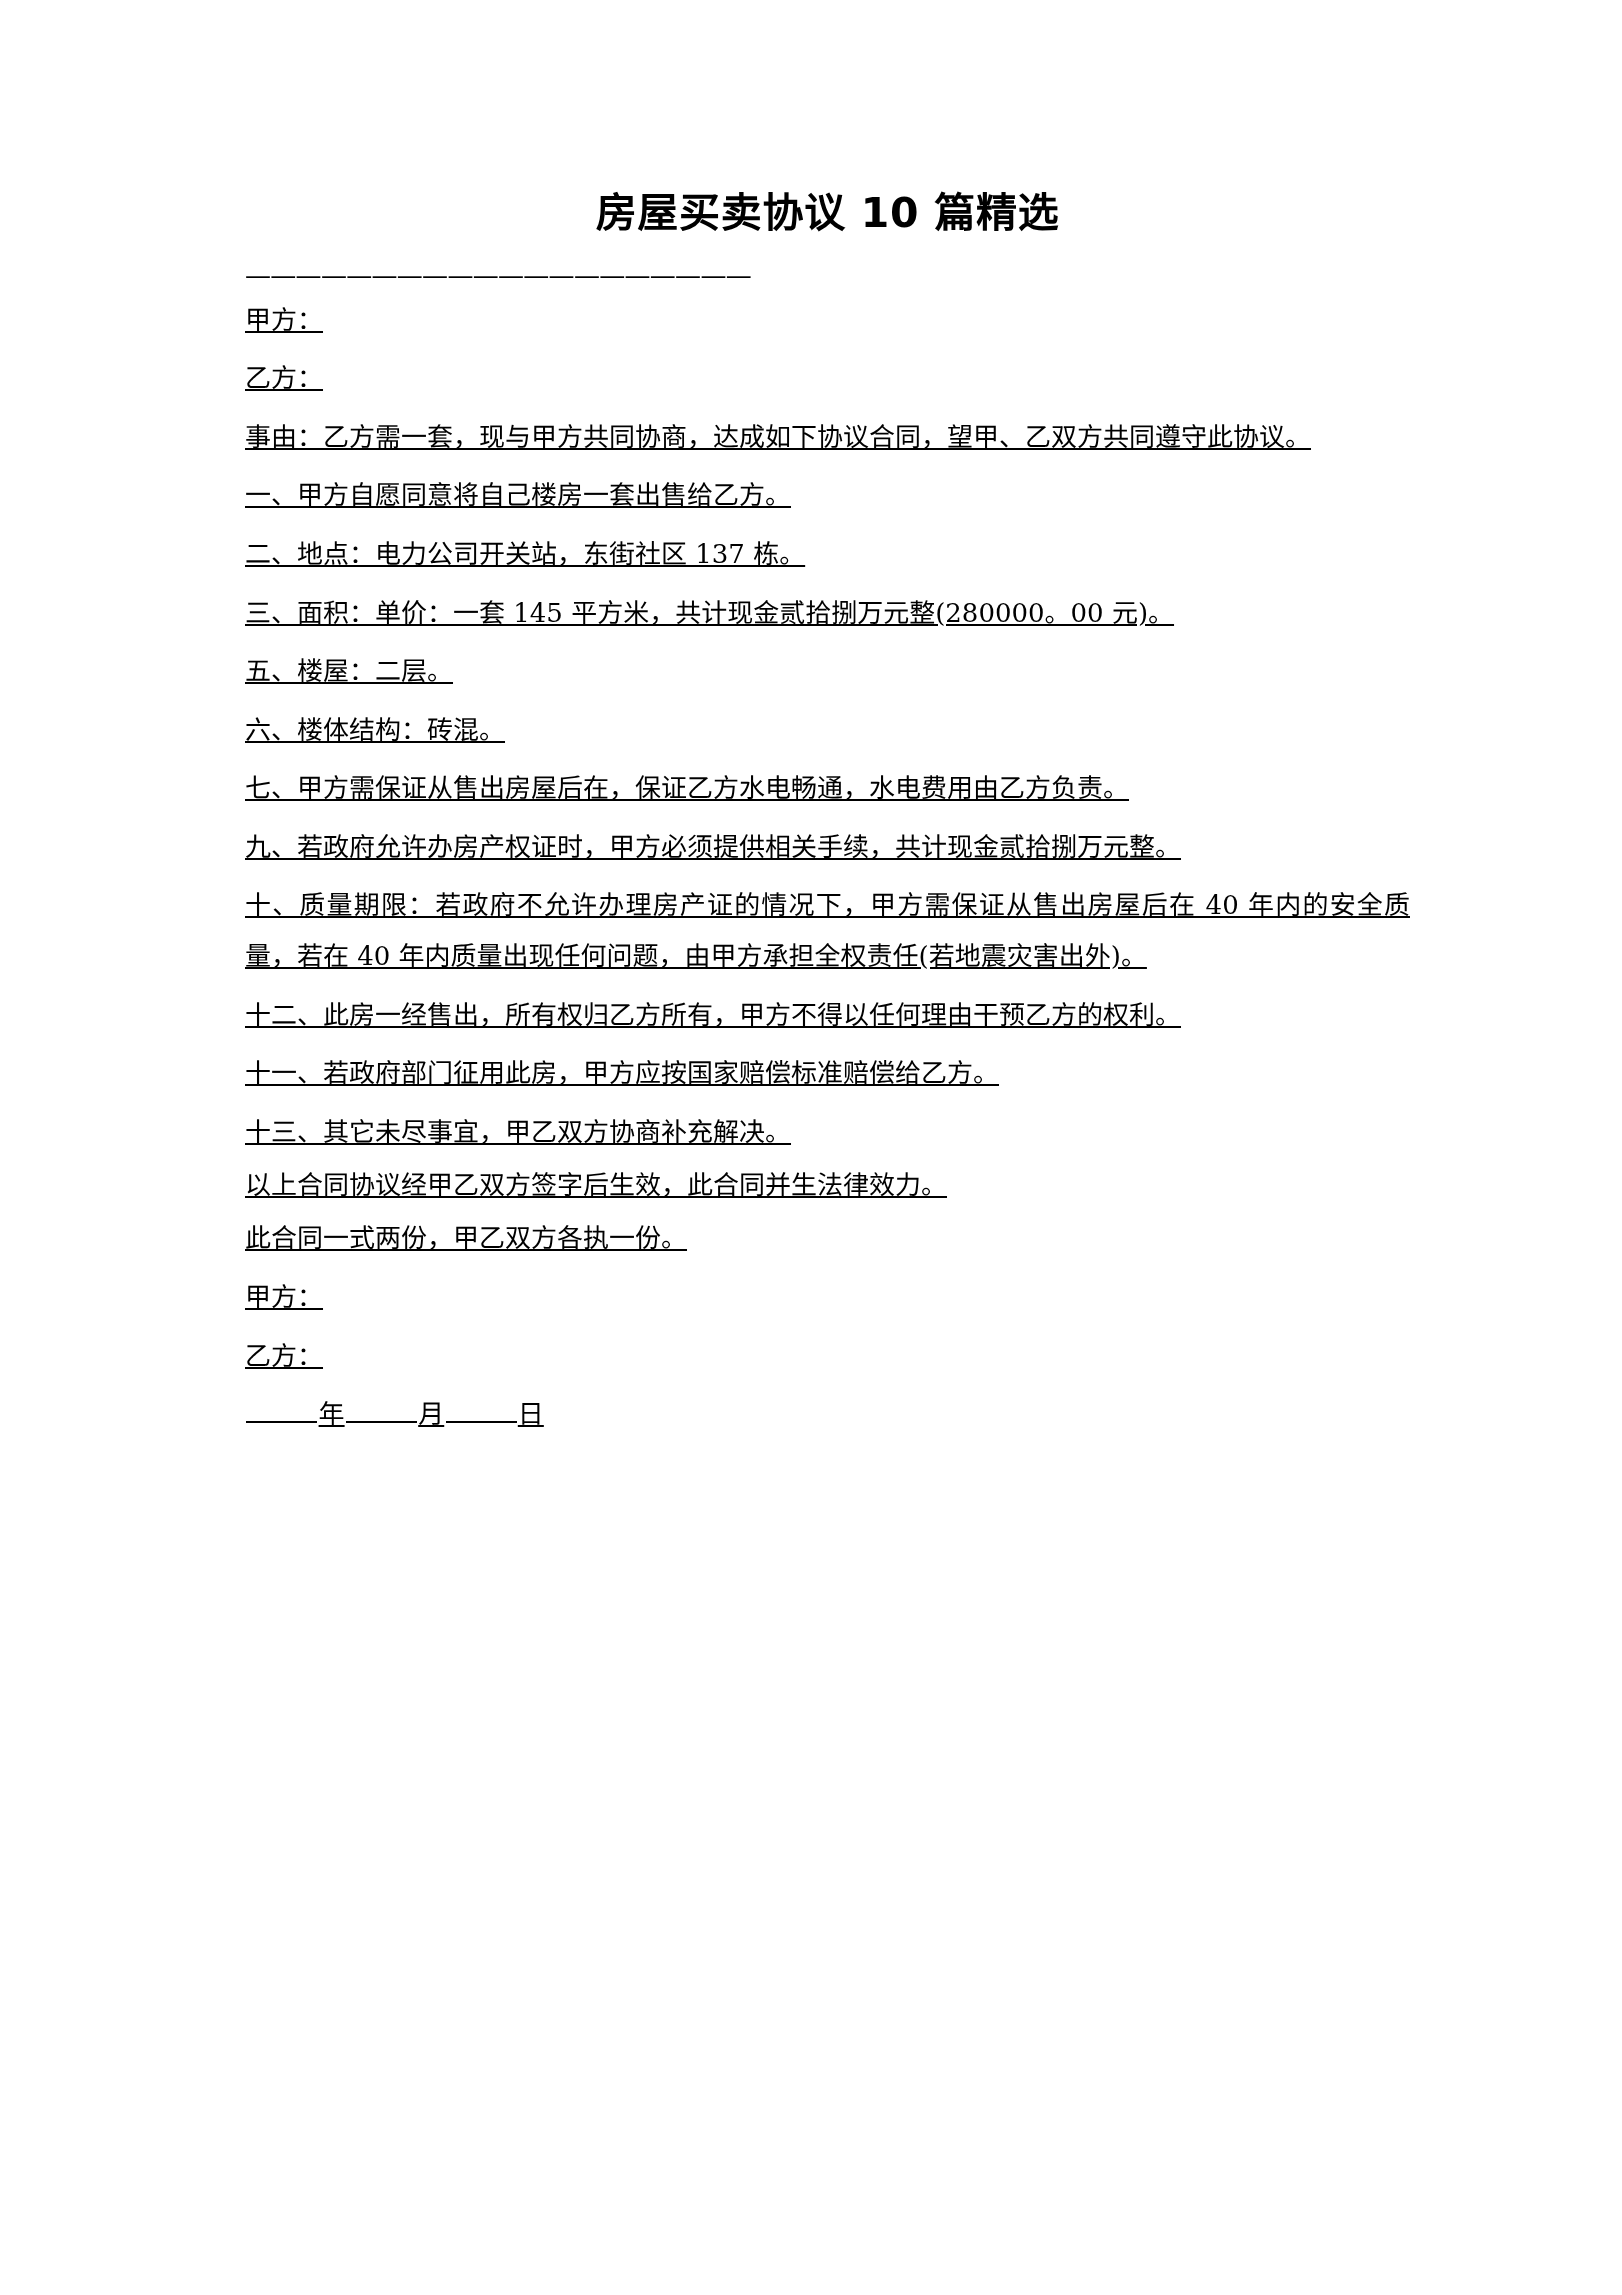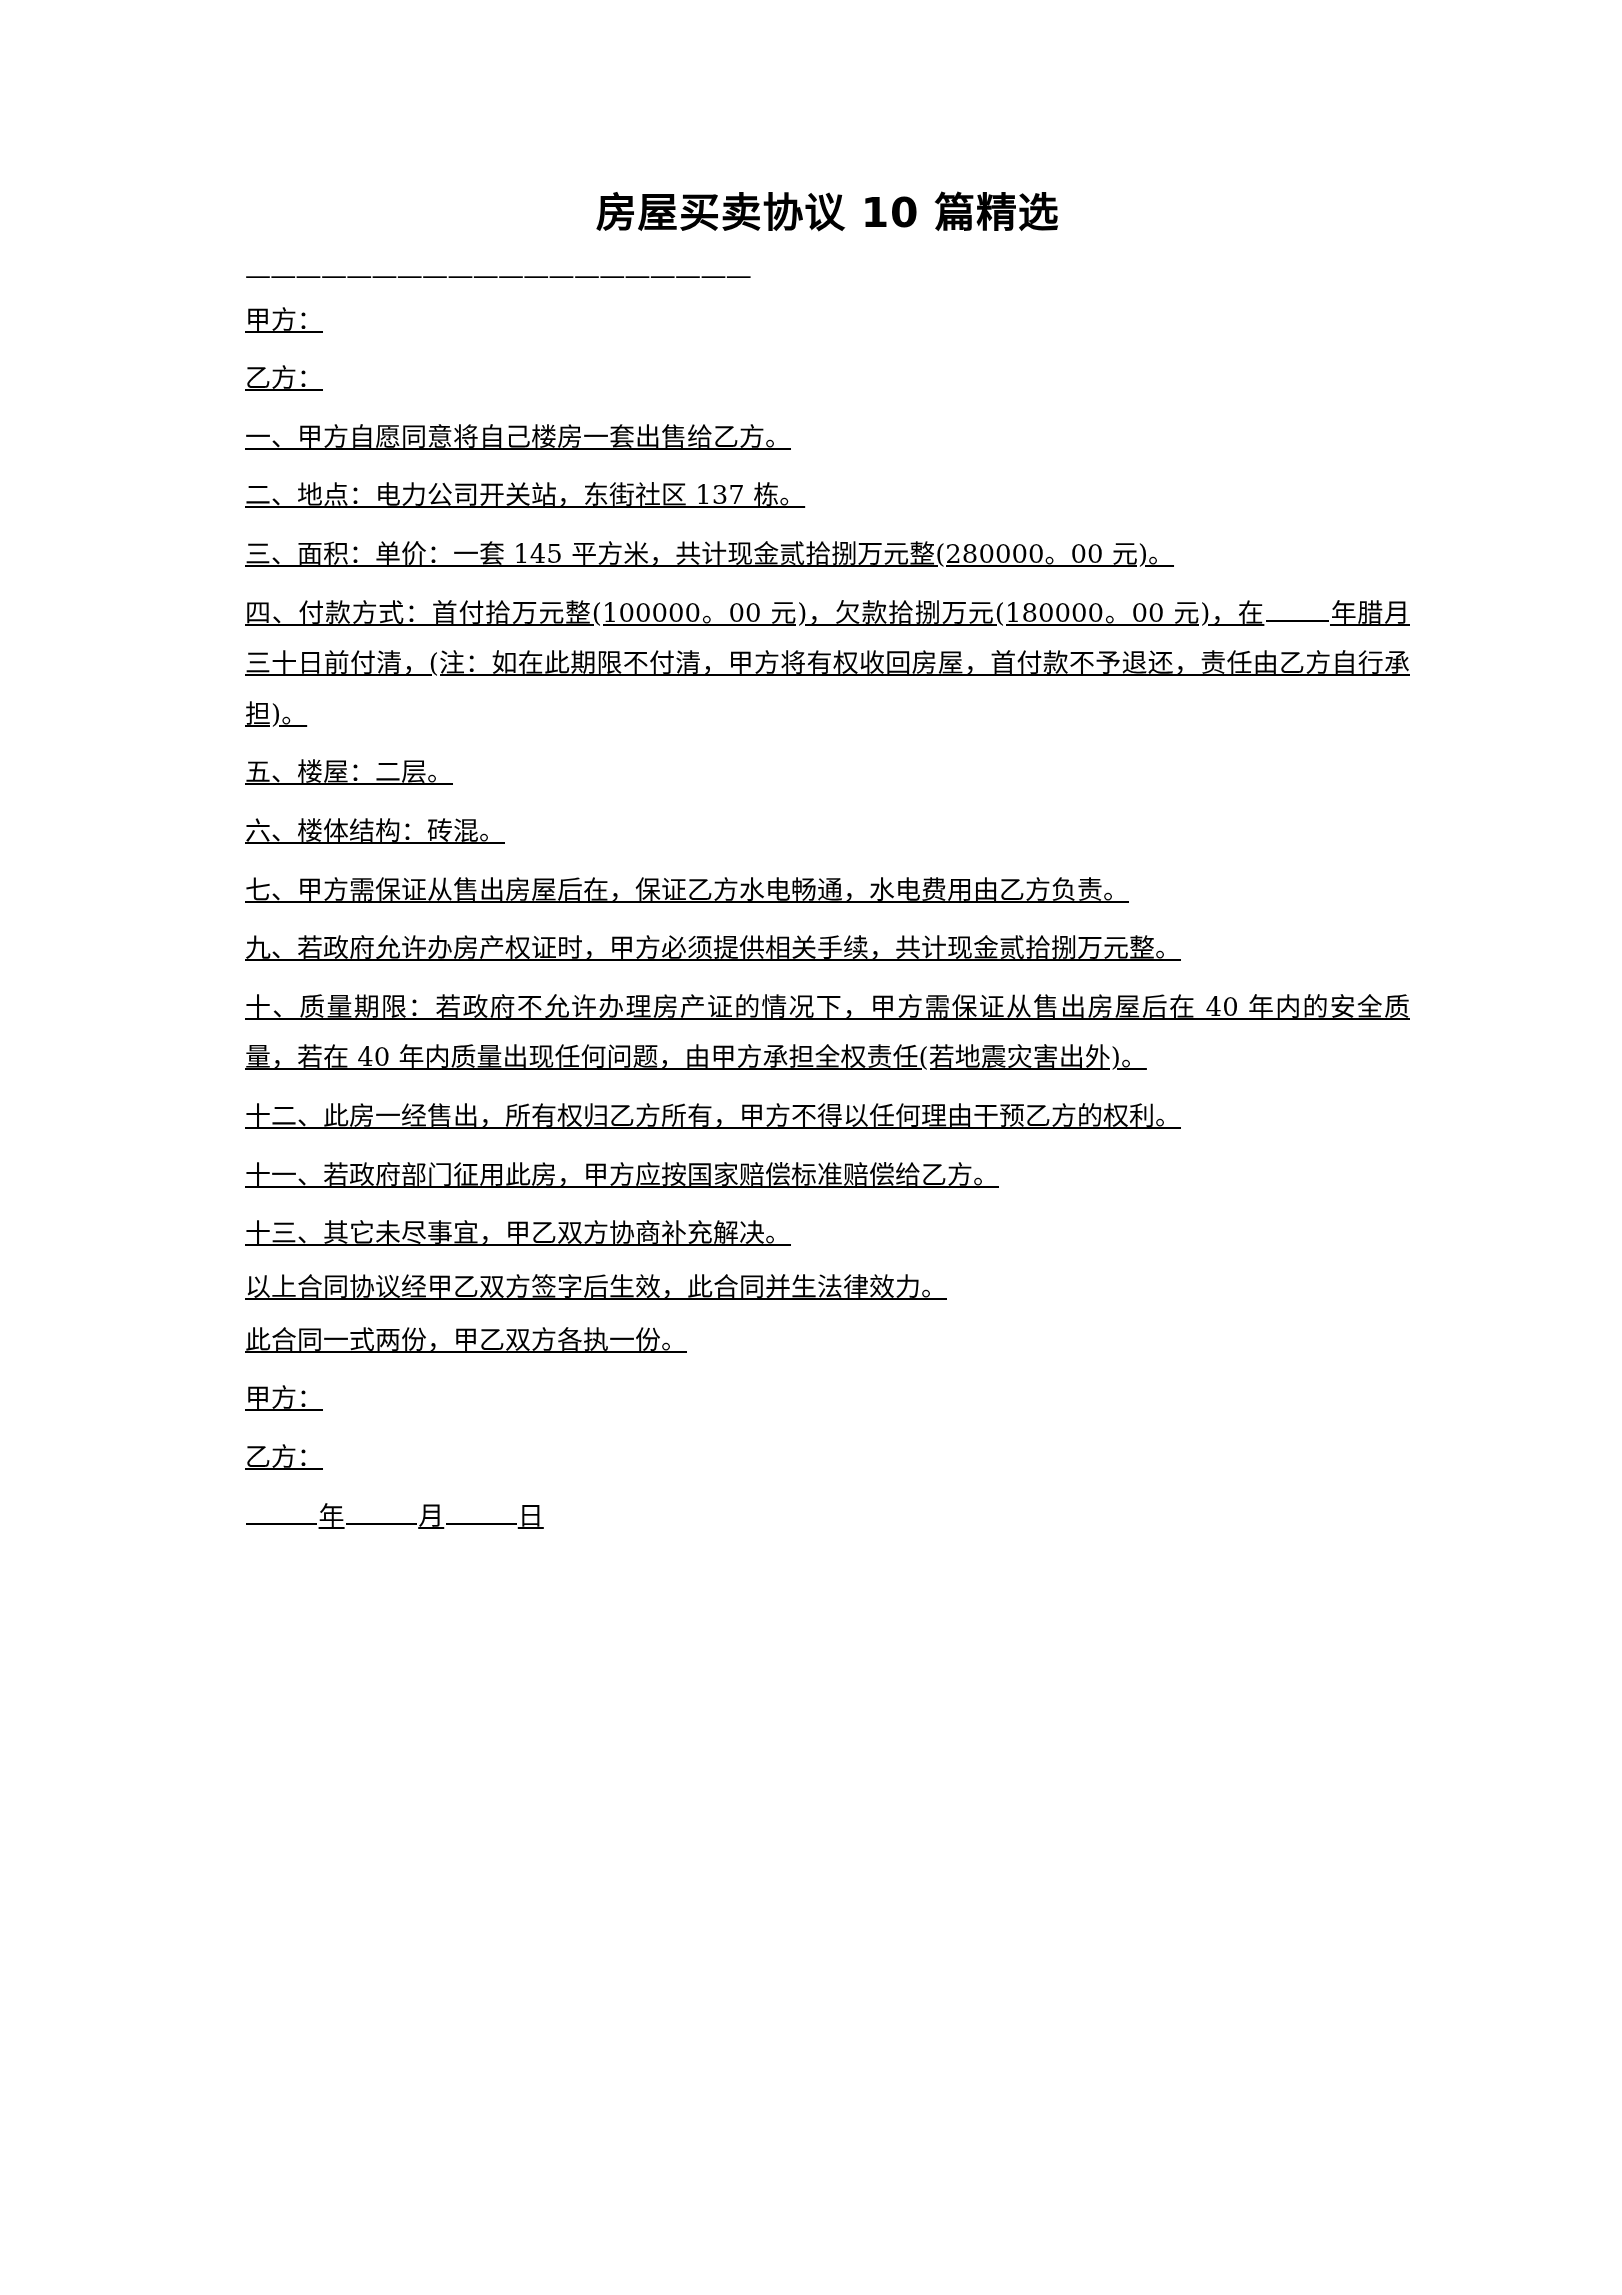--- a/index.html
+++ b/index.html
@@ -86,28 +86,28 @@
   <div class="content">
 
     <h1 class="doc-title">房屋买卖协议 10 篇精选</h1>
 
     <div class="divider-line">————————————————————</div>
 
     <p class="para">甲方：</p>
 
     <p class="para">乙方：</p>
 
+    <p class="para">事由：乙方需一套，现与甲方共同协商，达成如下协议合同，望甲、乙双方共同遵守此协议。</p>
 
     <p class="para">一、甲方自愿同意将自己楼房一套出售给乙方。</p>
 
     <p class="para">二、地点：电力公司开关站，东街社区 137 栋。</p>
 
     <p class="para">三、面积：单价：一套 145 平方米，共计现金贰拾捌万元整(280000。00 元)。</p>
 
-    <p class="para"><span>四、付款方式：首付拾万元整(100000。00 元)，欠款拾捌万元(180000。00 元)，在</span><span class="blank w-year"></span><span>年腊月三十日前付清，(注：如在此期限不付清，甲方将有权收回房屋，首付款不予退还，责任由乙方自行承担)。</span></p>
 
     <p class="para">五、楼屋：二层。</p>
 
     <p class="para">六、楼体结构：砖混。</p>
 
     <p class="para">七、甲方需保证从售出房屋后在，保证乙方水电畅通，水电费用由乙方负责。</p>
 
 
     <p class="para">九、若政府允许办房产权证时，甲方必须提供相关手续，共计现金贰拾捌万元整。</p>
 

